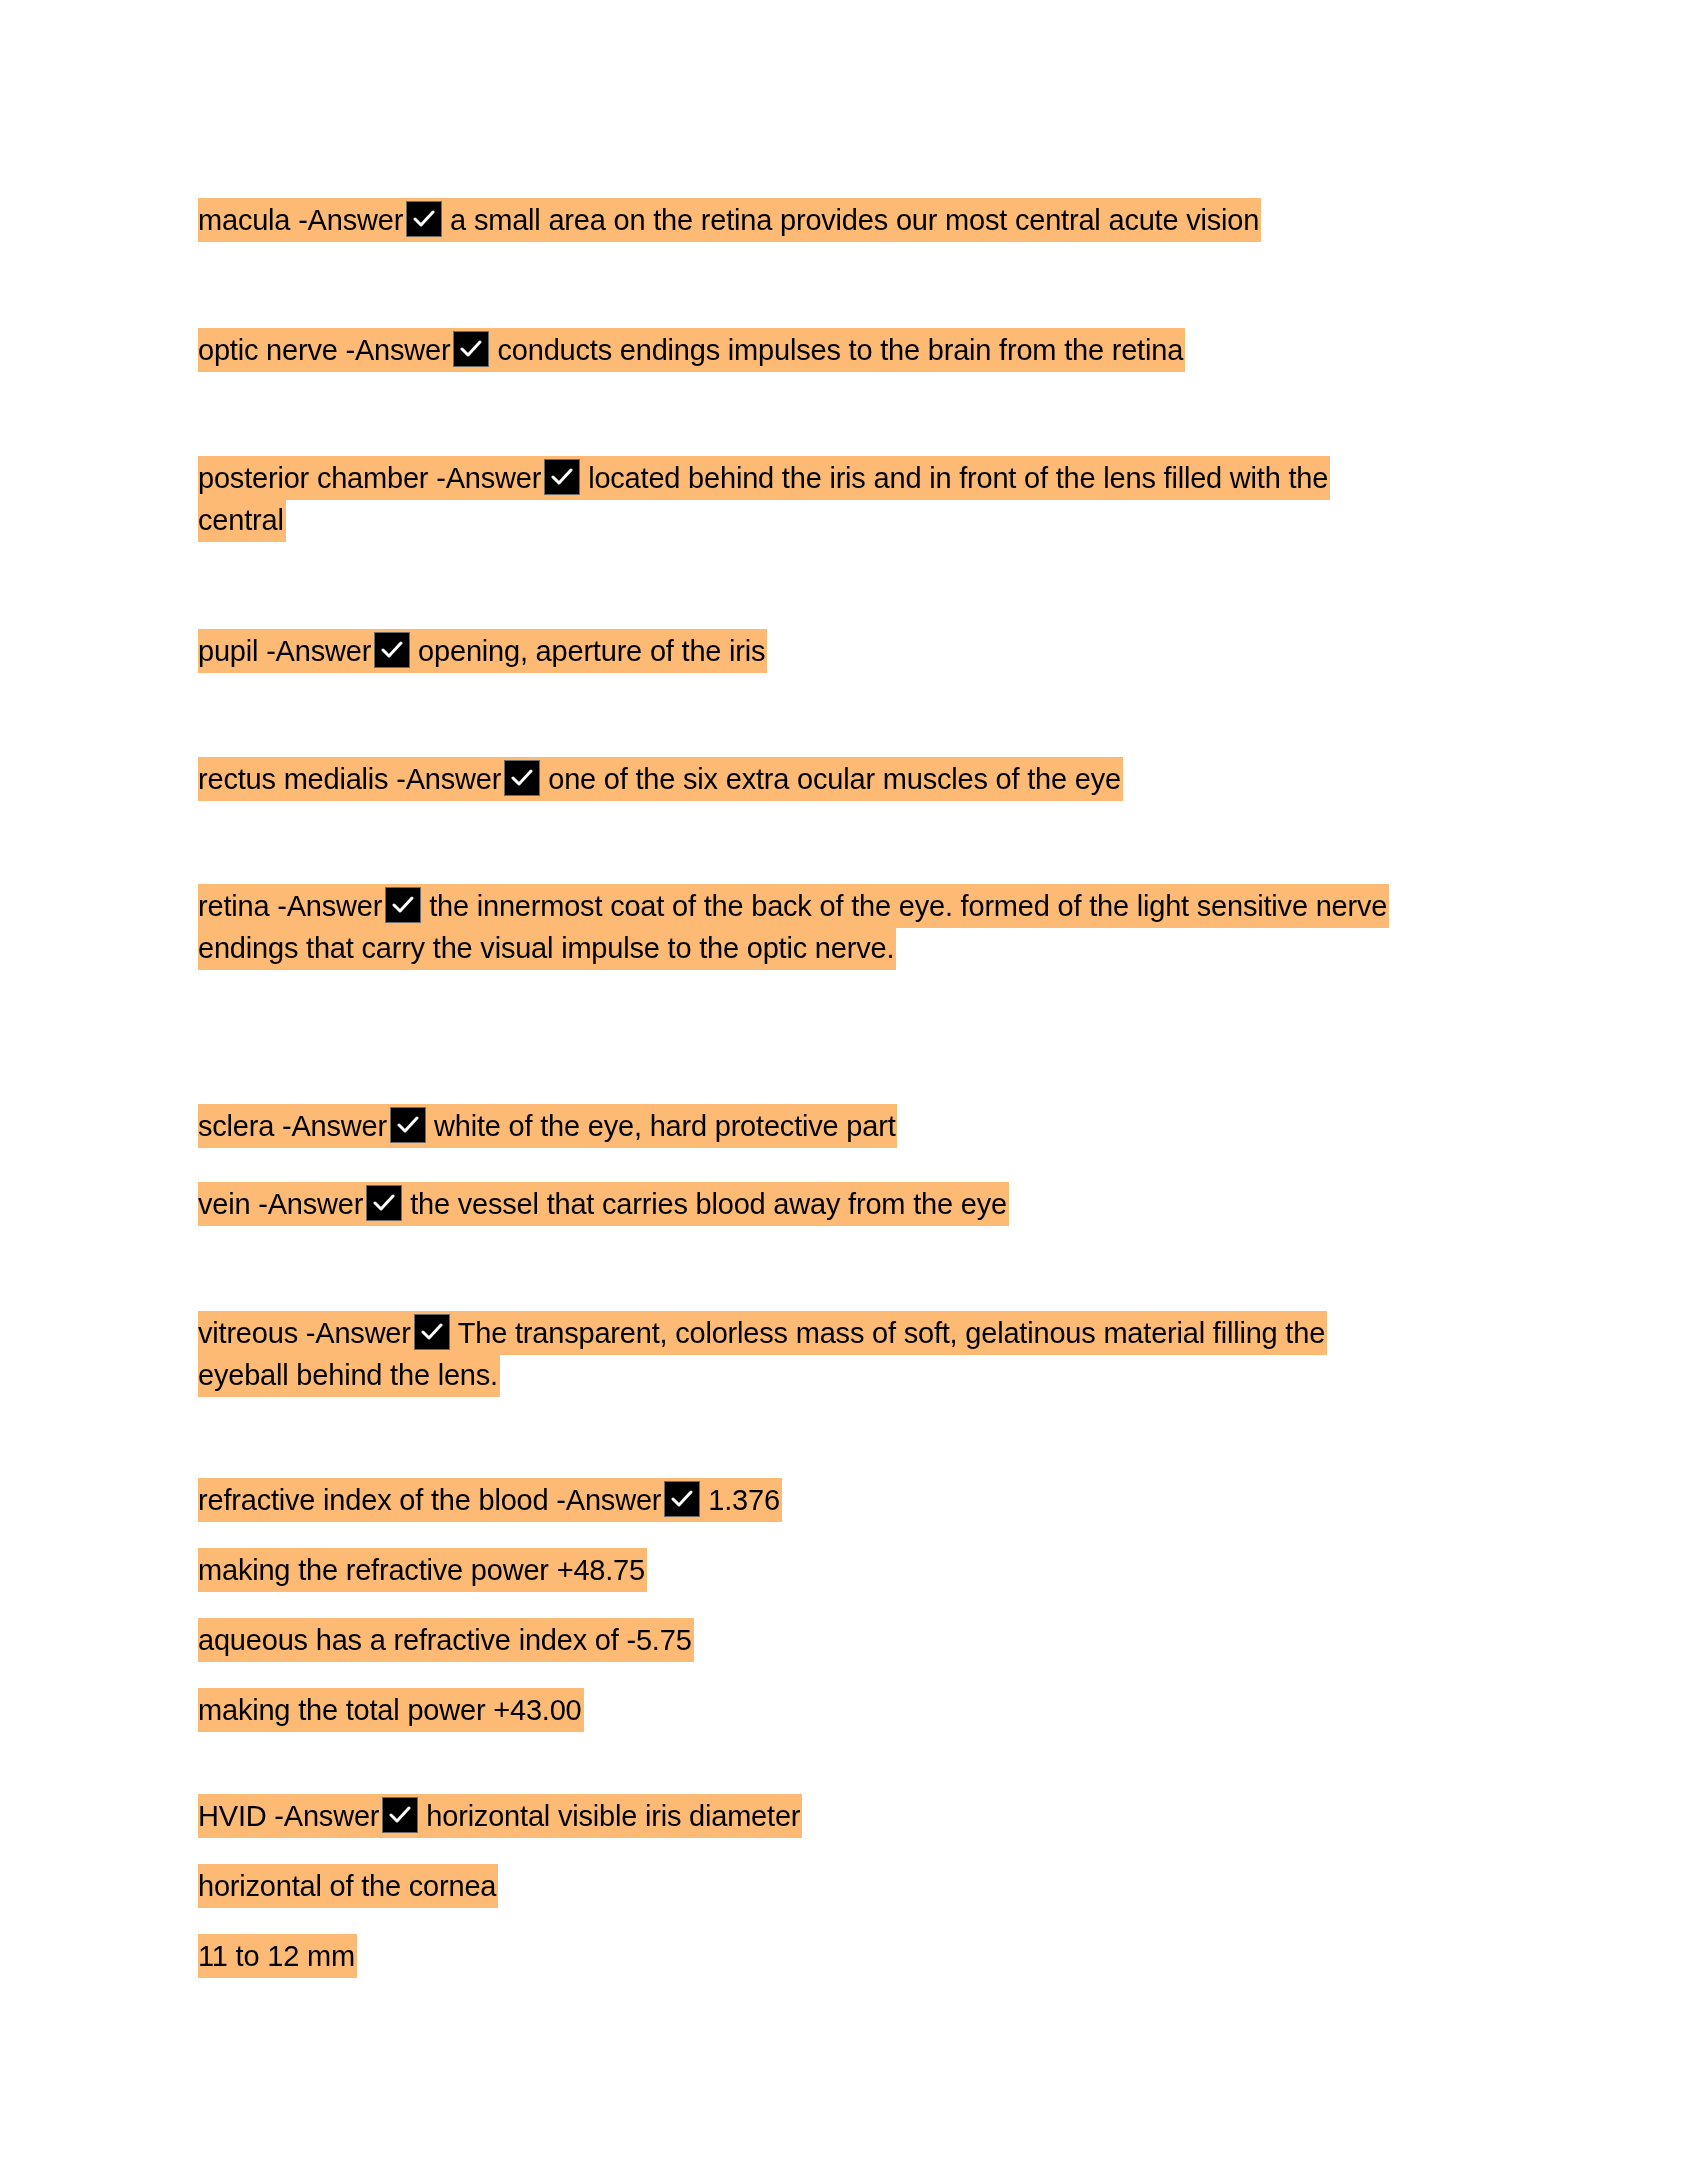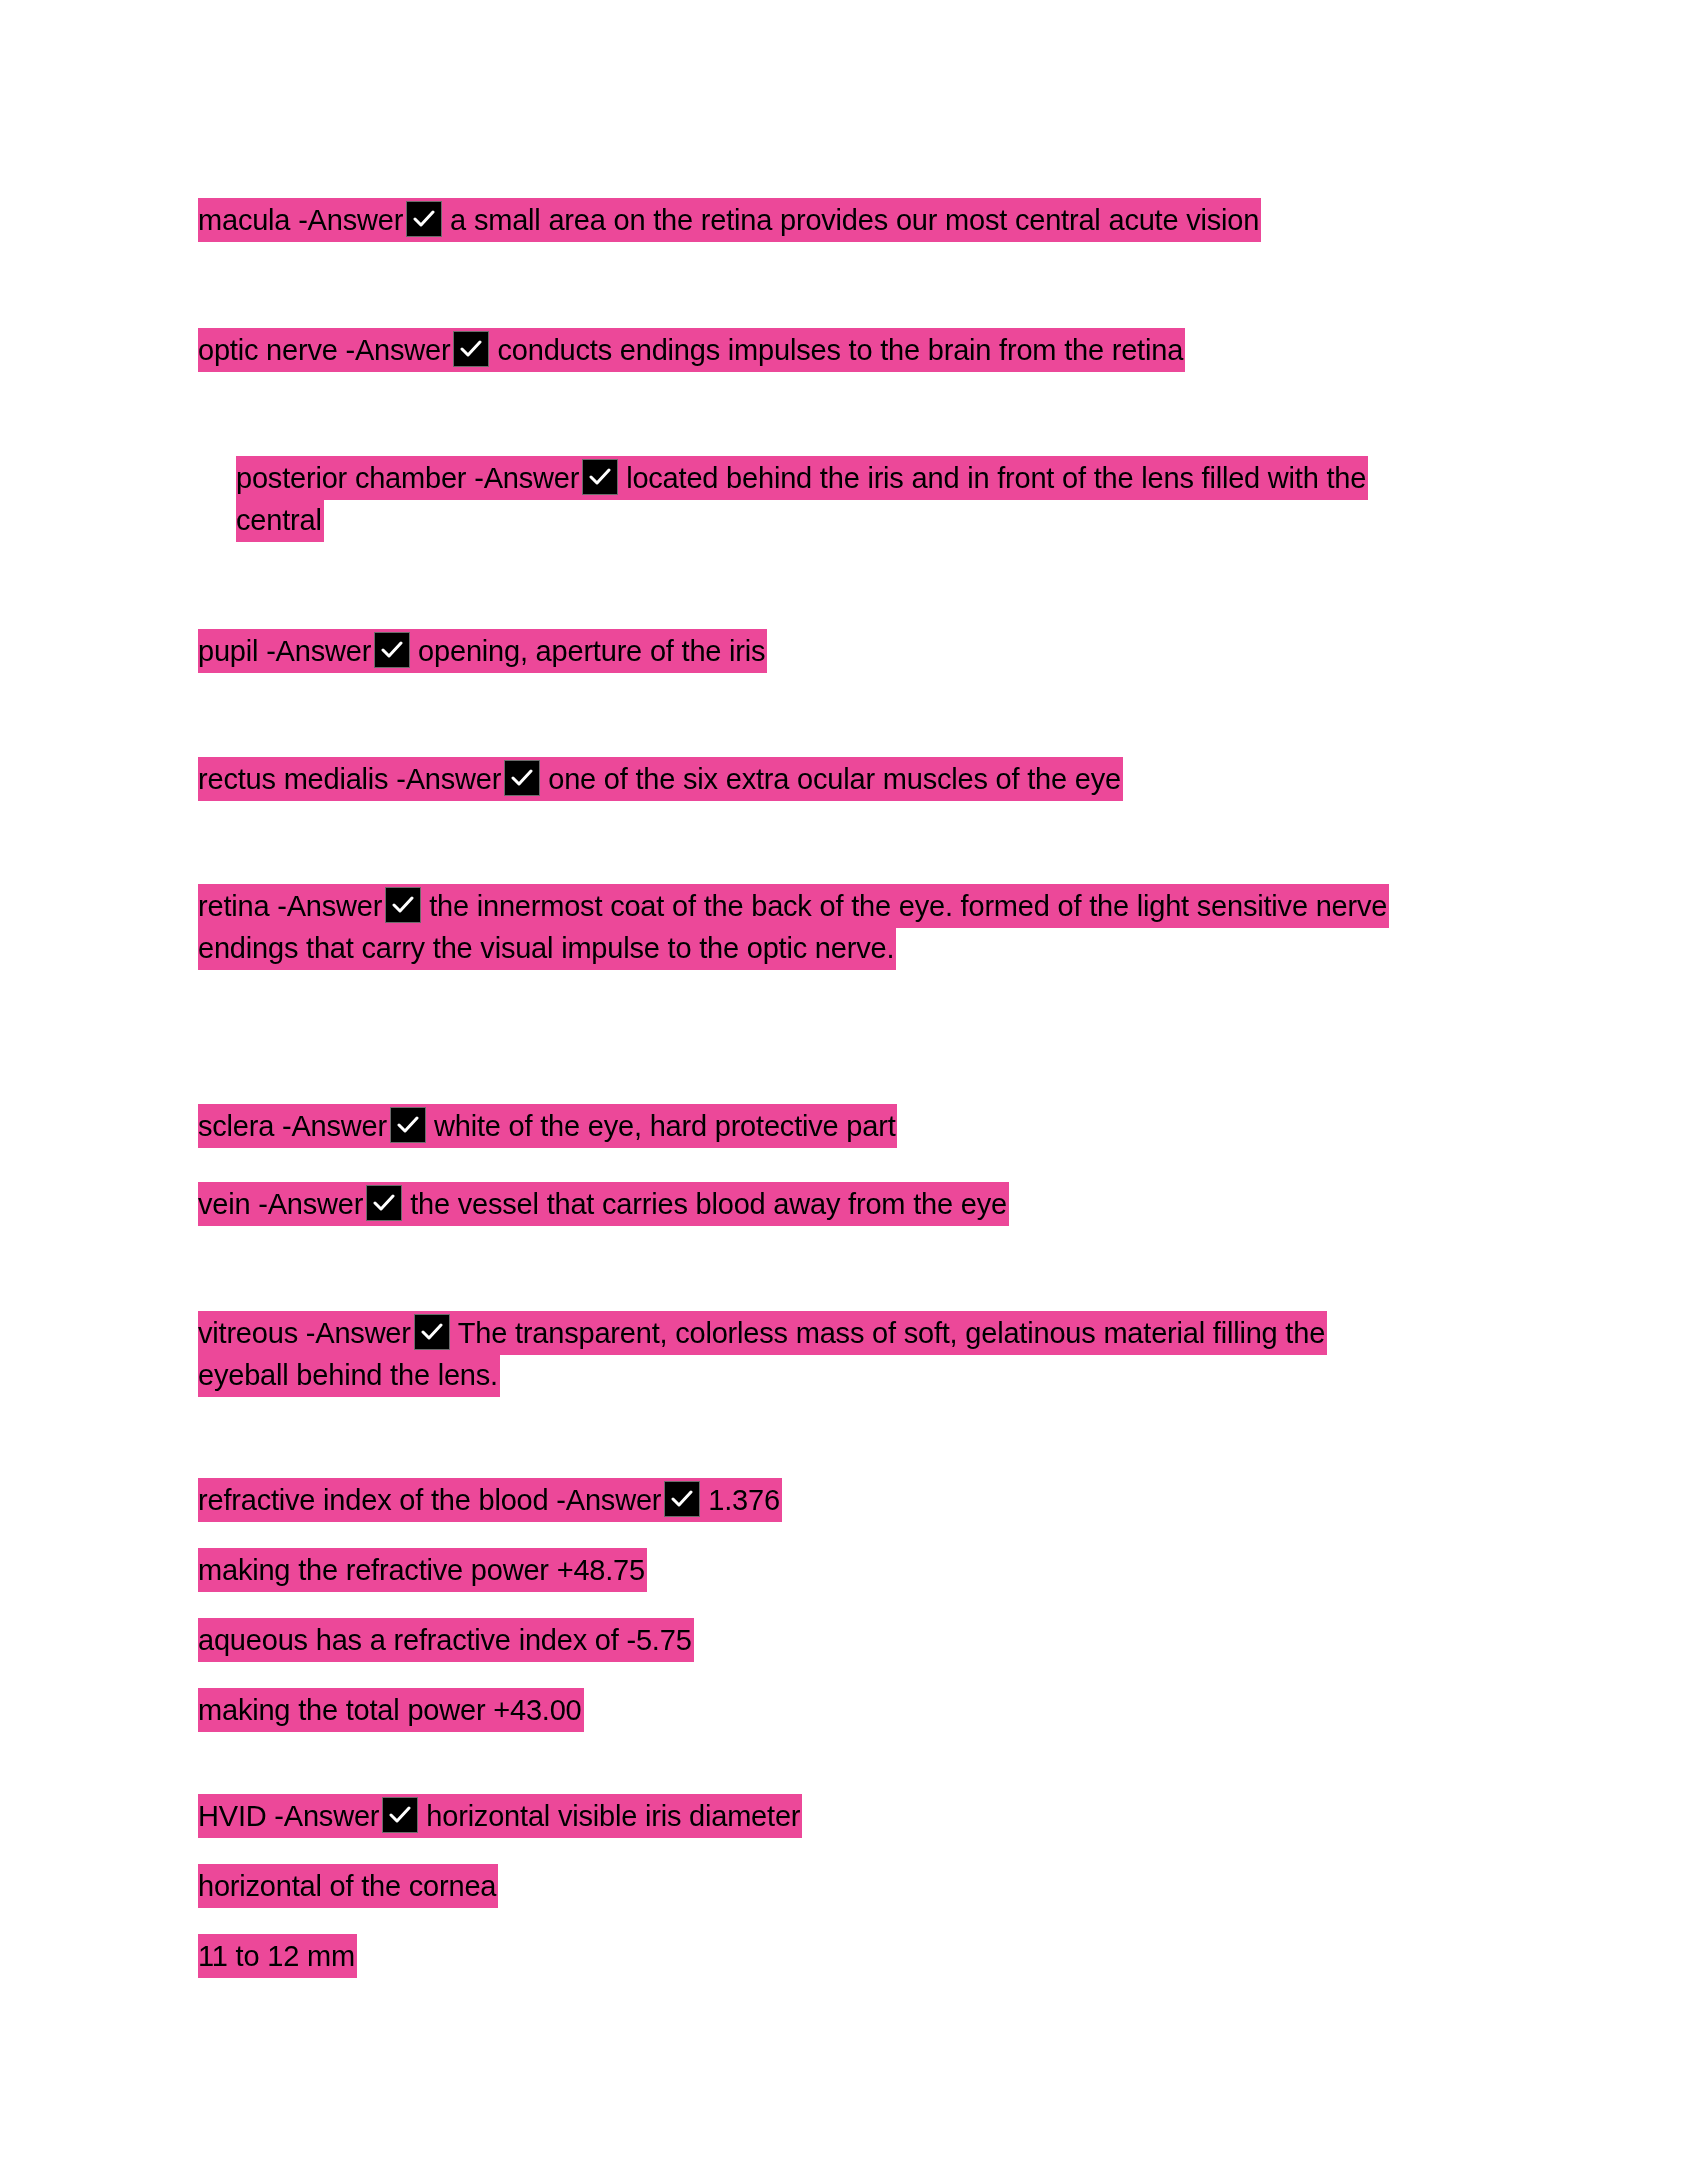--- a/index.html
+++ b/index.html
@@ -35,21 +35,21 @@
       font-size: 29px;
       white-space: nowrap;
     }
     .line + .line.wrap {
       margin-top: 0;
     }
     .line.sub {
       margin-top: 28px;
     }
     .hl {
-      background: #ec4899;
+      background: #fdba74;
       display: inline-block;
       height: 44px;
       line-height: 44px;
       padding-right: 2px;
       letter-spacing: -0.2px;
     }
     .check {
       display: inline-block;
       width: 36px;
       height: 36px;
@@ -78,21 +78,21 @@
               <path d="M2 10 L8 16 L20 3" stroke="#fff" stroke-width="3" fill="none" stroke-linecap="round" stroke-linejoin="round"></path>
             </svg></span><span>a small area on the retina provides our most central acute vision</span></span></div>
   </div>
 
   <div class="entry" style="top:328px;">
     <div class="line"><span class="hl"><span>optic nerve -Answer</span><span class="check"><svg viewBox="0 0 22 20">
               <path d="M2 10 L8 16 L20 3" stroke="#fff" stroke-width="3" fill="none" stroke-linecap="round" stroke-linejoin="round"></path>
             </svg></span><span>conducts endings impulses to the brain from the retina</span></span></div>
   </div>
 
-  <div class="entry" style="top:456px;margin-left:38px;">
+  <div class="entry" style="top:456px;">
     <div class="line"><span class="hl"><span>posterior chamber -Answer</span><span class="check"><svg viewBox="0 0 22 20">
               <path d="M2 10 L8 16 L20 3" stroke="#fff" stroke-width="3" fill="none" stroke-linecap="round" stroke-linejoin="round"></path>
             </svg></span><span>located behind the iris and in front of the lens filled with the</span></span></div>
     <div class="line wrap"><span class="hl">central</span></div>
   </div>
 
   <div class="entry" style="top:629px;">
     <div class="line"><span class="hl"><span>pupil -Answer</span><span class="check"><svg viewBox="0 0 22 20">
               <path d="M2 10 L8 16 L20 3" stroke="#fff" stroke-width="3" fill="none" stroke-linecap="round" stroke-linejoin="round"></path>
             </svg></span><span>opening, aperture of the iris</span></span></div>

